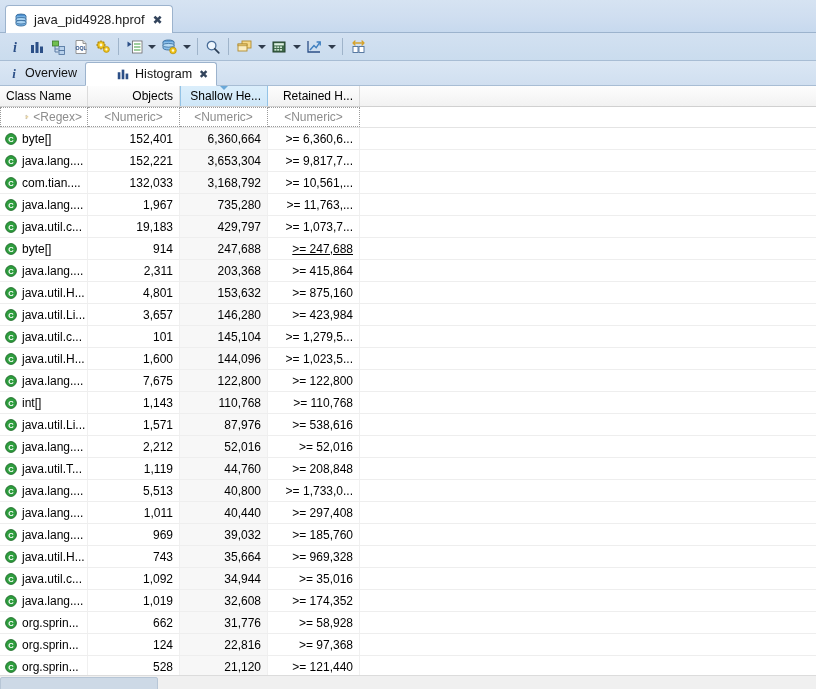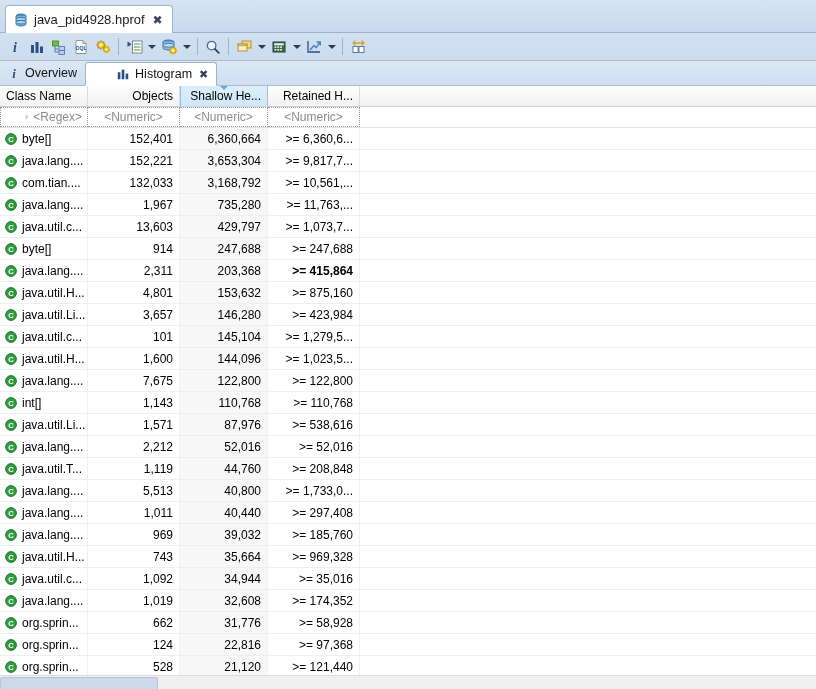--- a/index.html
+++ b/index.html
@@ -507,49 +507,49 @@
         <div class="cell cell-filler"></div>
       </div>
       <div class="row odd">
         <div class="cell name" style="width: 88px;">
           <svg class="cls-icon" viewBox="0 0 12 12">
             <circle cx="6" cy="6" r="5.4" fill="#2e9e3e" stroke="#1d6b28" stroke-width="0.9"></circle>
             <text x="6" y="9" font-family="Liberation Sans, sans-serif" font-size="7.5" font-weight="bold" fill="#ffffff" text-anchor="middle">C</text>
           </svg>
           <span>java.util.c...</span>
         </div>
-        <div class="cell num" style="width: 92px;">13,603</div>
+        <div class="cell num" style="width: 92px;">19,183</div>
         <div class="cell num shallow" style="width: 88px;">429,797</div>
         <div class="cell num" style="width: 92px;">&gt;= 1,073,7...</div>
         <div class="cell cell-filler"></div>
       </div>
       <div class="row even">
         <div class="cell name" style="width: 88px;">
           <svg class="cls-icon" viewBox="0 0 12 12">
             <circle cx="6" cy="6" r="5.4" fill="#2e9e3e" stroke="#1d6b28" stroke-width="0.9"></circle>
             <text x="6" y="9" font-family="Liberation Sans, sans-serif" font-size="7.5" font-weight="bold" fill="#ffffff" text-anchor="middle">C</text>
           </svg>
           <span>byte[]</span>
         </div>
         <div class="cell num" style="width: 92px;">914</div>
         <div class="cell num shallow" style="width: 88px;">247,688</div>
-        <div class="cell num" style="width: 92px;">&gt;= 247,688</div>
+        <div class="cell num" style="width: 92px; text-decoration: underline;">&gt;= 247,688</div>
         <div class="cell cell-filler"></div>
       </div>
       <div class="row odd">
         <div class="cell name" style="width: 88px;">
           <svg class="cls-icon" viewBox="0 0 12 12">
             <circle cx="6" cy="6" r="5.4" fill="#2e9e3e" stroke="#1d6b28" stroke-width="0.9"></circle>
             <text x="6" y="9" font-family="Liberation Sans, sans-serif" font-size="7.5" font-weight="bold" fill="#ffffff" text-anchor="middle">C</text>
           </svg>
           <span>java.lang....</span>
         </div>
         <div class="cell num" style="width: 92px;">2,311</div>
         <div class="cell num shallow" style="width: 88px;">203,368</div>
-        <div class="cell num" style="width: 92px; font-weight: bold;">&gt;= 415,864</div>
+        <div class="cell num" style="width: 92px;">&gt;= 415,864</div>
         <div class="cell cell-filler"></div>
       </div>
       <div class="row even">
         <div class="cell name" style="width: 88px;">
           <svg class="cls-icon" viewBox="0 0 12 12">
             <circle cx="6" cy="6" r="5.4" fill="#2e9e3e" stroke="#1d6b28" stroke-width="0.9"></circle>
             <text x="6" y="9" font-family="Liberation Sans, sans-serif" font-size="7.5" font-weight="bold" fill="#ffffff" text-anchor="middle">C</text>
           </svg>
           <span>java.util.H...</span>
         </div>

